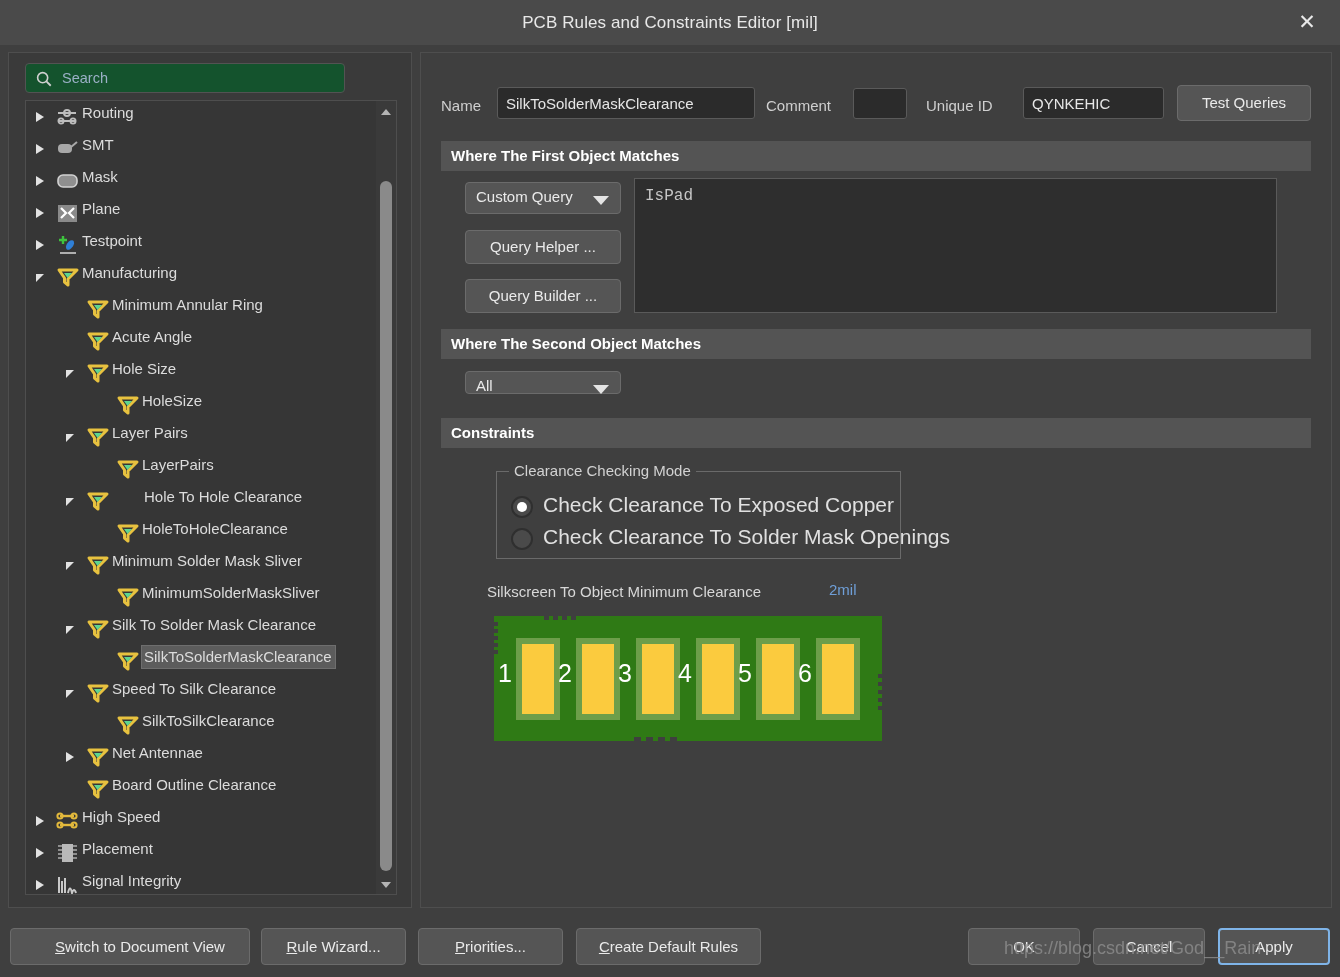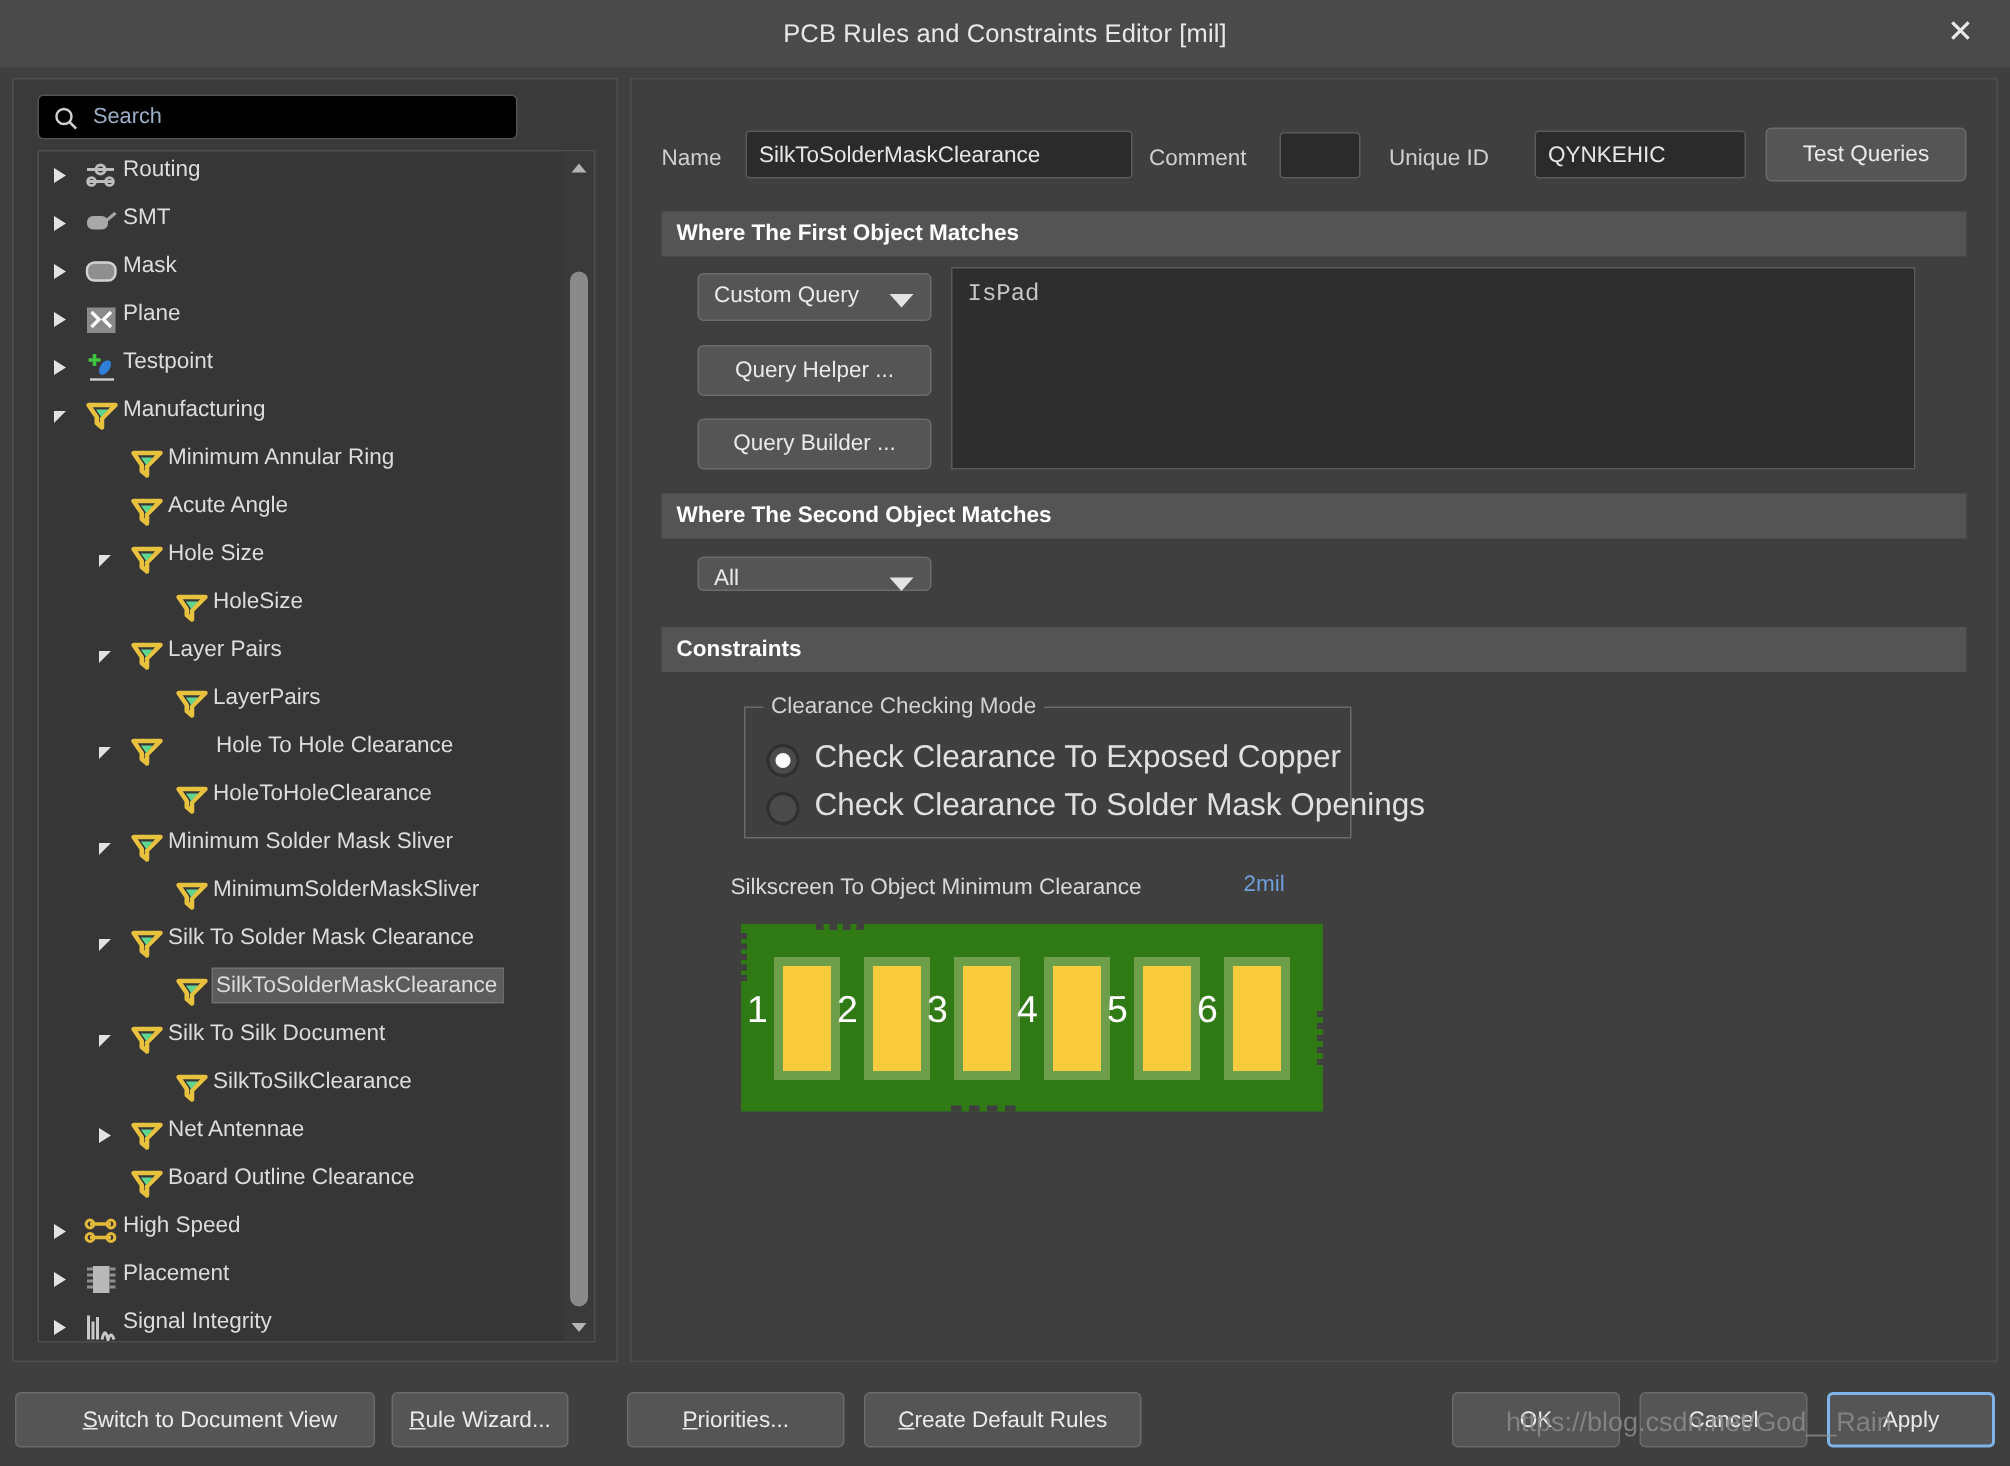--- a/index.html
+++ b/index.html
@@ -33,21 +33,21 @@
     cursor: pointer;
   }
 
   
   .left-panel {
     position: absolute; left: 8px; top: 52px; width: 404px; height: 856px;
     background: #3a3a3a; border: 1px solid #4e4e4e;
   }
   .search-box {
     position: absolute; left: 16px; top: 10px; width: 320px; height: 30px;
-    background: #000000; border: 1px solid #535353; border-radius: 4px;
+    background: #14532d; border: 1px solid #535353; border-radius: 4px;
   }
   .search-icon {
     position: absolute; left: 9px; top: 6px; width: 18px; height: 18px;
   }
   .search-input {
     position: absolute; left: 34px; top: 0; width: 330px; height: 28px;
     background: transparent; border: 0; outline: none;
     color: #bfd0e2; font-size: 14.5px; font-family: "Liberation Sans", sans-serif;
   }
   .search-input::placeholder { color: #9bb0c6; opacity: 1; }
@@ -298,21 +298,21 @@
                 <path d="M3 4 H21 L12 13 V19 L8.5 16 V12 Z" fill="none" stroke="#e8c23f" stroke-width="3" stroke-linejoin="round"></path>
                 <path d="M8 7 H16 L11.5 12 Z" fill="#5fd68f"></path>
               </svg></span><span class="lbl" style="margin-left: 86px;">Silk To Solder Mask Clearance</span></div>
           <div class="tree-row sel"><span class="ticon" style="left: 90px;"><svg width="24" height="22" viewBox="0 0 24 22">
                 <path d="M3 4 H21 L12 13 V19 L8.5 16 V12 Z" fill="none" stroke="#e8c23f" stroke-width="3" stroke-linejoin="round"></path>
                 <path d="M8 7 H16 L11.5 12 Z" fill="#5fd68f"></path>
               </svg></span><span class="lbl" style="margin-left: 116px;">SilkToSolderMaskClearance</span></div>
           <div class="tree-row"><div class="arrow open" style="left: 40px;"></div><span class="ticon" style="left: 60px;"><svg width="24" height="22" viewBox="0 0 24 22">
                 <path d="M3 4 H21 L12 13 V19 L8.5 16 V12 Z" fill="none" stroke="#e8c23f" stroke-width="3" stroke-linejoin="round"></path>
                 <path d="M8 7 H16 L11.5 12 Z" fill="#5fd68f"></path>
-              </svg></span><span class="lbl" style="margin-left: 86px;">Silk To Silk Document</span></div>
+              </svg></span><span class="lbl" style="margin-left: 86px;">Speed To Silk Clearance</span></div>
           <div class="tree-row"><span class="ticon" style="left: 90px;"><svg width="24" height="22" viewBox="0 0 24 22">
                 <path d="M3 4 H21 L12 13 V19 L8.5 16 V12 Z" fill="none" stroke="#e8c23f" stroke-width="3" stroke-linejoin="round"></path>
                 <path d="M8 7 H16 L11.5 12 Z" fill="#5fd68f"></path>
               </svg></span><span class="lbl" style="margin-left: 116px;">SilkToSilkClearance</span></div>
           <div class="tree-row"><div class="arrow closed" style="left: 40px;"></div><span class="ticon" style="left: 60px;"><svg width="24" height="22" viewBox="0 0 24 22">
                 <path d="M3 4 H21 L12 13 V19 L8.5 16 V12 Z" fill="none" stroke="#e8c23f" stroke-width="3" stroke-linejoin="round"></path>
                 <path d="M8 7 H16 L11.5 12 Z" fill="#5fd68f"></path>
               </svg></span><span class="lbl" style="margin-left: 86px;">Net Antennae</span></div>
           <div class="tree-row"><span class="ticon" style="left: 60px;"><svg width="24" height="22" viewBox="0 0 24 22">
                 <path d="M3 4 H21 L12 13 V19 L8.5 16 V12 Z" fill="none" stroke="#e8c23f" stroke-width="3" stroke-linejoin="round"></path>
@@ -455,21 +455,21 @@
           <div class="pad" style="background: rgb(251, 203, 62);"></div>
         </div>
         <div class="pad-num" style="left: 304px;">6</div>
       </div>
 
   </div>
 
   <div class="bottom-btn" style="left:10px; width:240px;padding-left:20px;">
     <span><span class="acc">S</span><span id="switch-rest">witch to Document View</span></span>
   </div>
-  <div class="bottom-btn" style="left:261px; width:118px;text-align:right;">
+  <div class="bottom-btn" style="left:261px; width:145px;text-align:right;">
     <span><span class="acc">R</span><span id="wizard-rest">ule Wizard...</span></span>
   </div>
   <div class="bottom-btn" style="left:418px; width:145px;">
     <span><span class="acc">P</span><span id="priorities-rest">riorities...</span></span>
   </div>
   <div class="bottom-btn" style="left:576px; width:185px;">
     <span><span class="acc">C</span><span id="defaults-rest">reate Default Rules</span></span>
   </div>
 
   <div class="bottom-btn" style="left:968px; width:112px;">OK</div>

